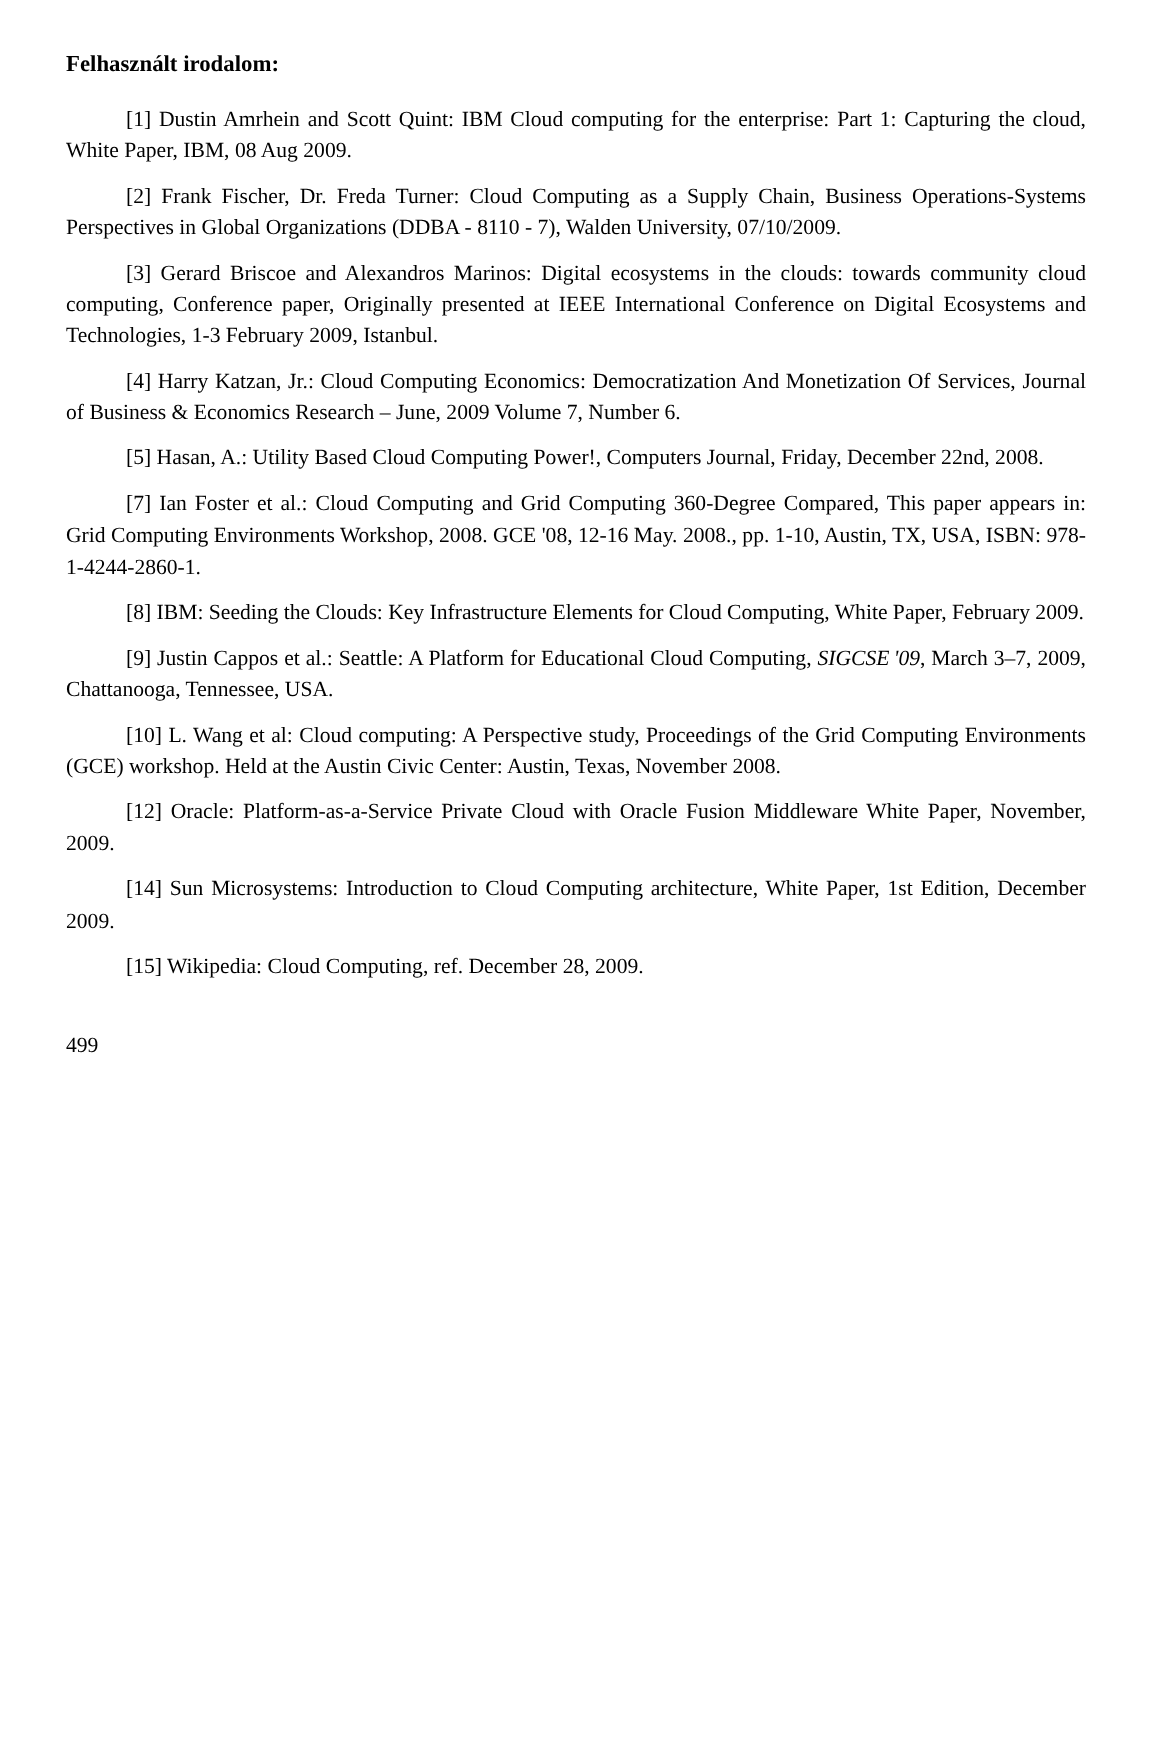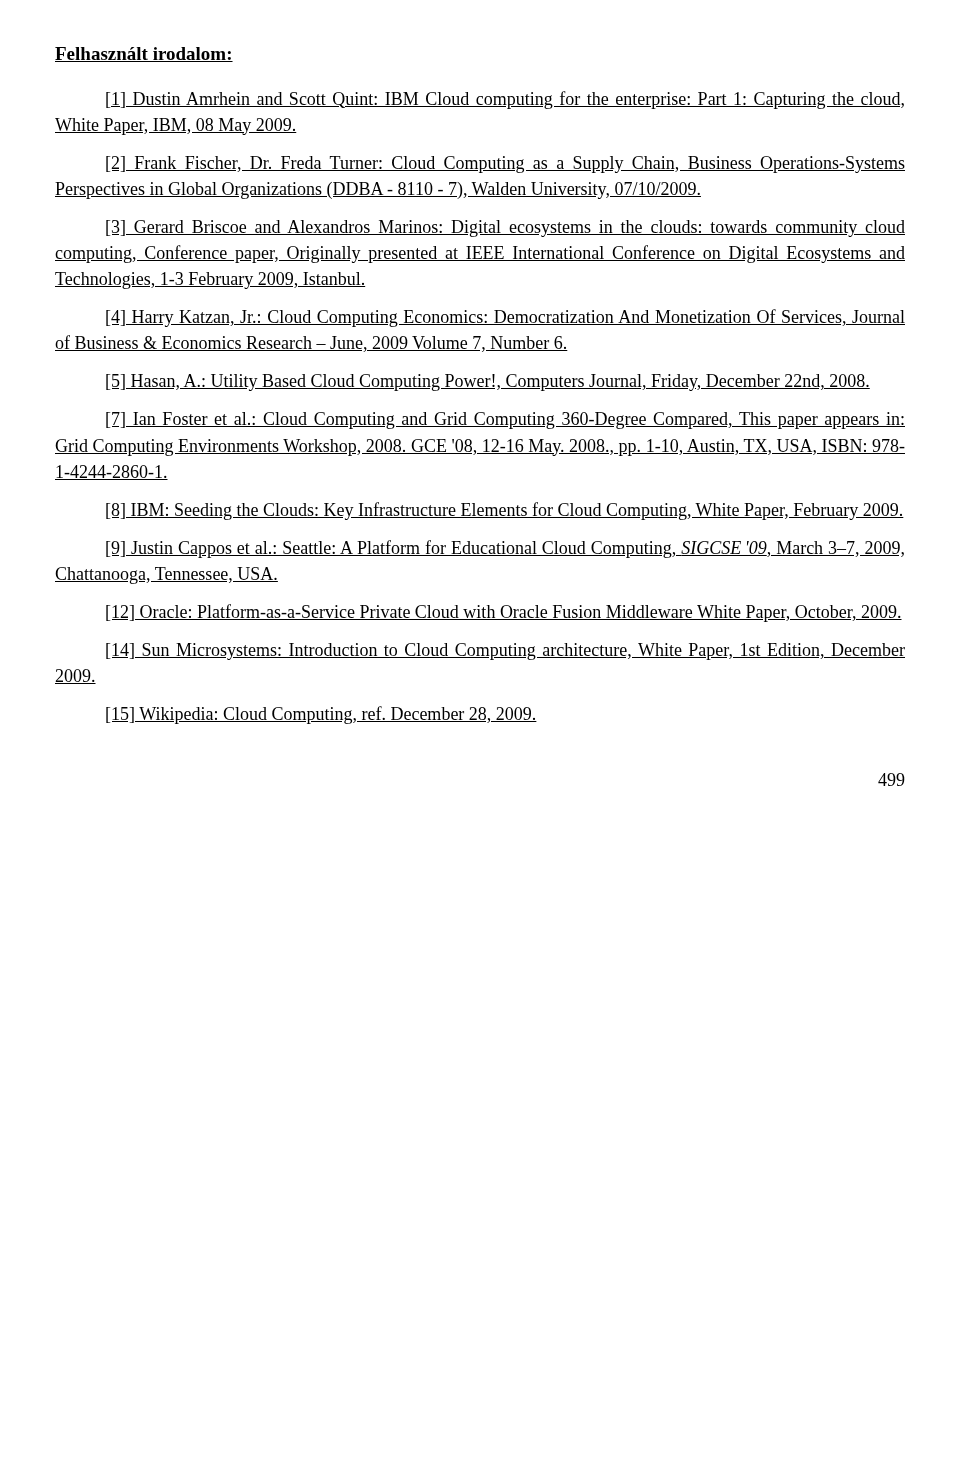--- a/index.html
+++ b/index.html
@@ -14,54 +14,53 @@
       font-size: 18px;
       line-height: 1.45;
       color: #000000;
       width: 960px;
       min-height: 1461px;
       padding: 40px 55px 60px 55px;
     }
 
     .page-content {
       width: 100%;
-      text-decoration: underline;
     }
 
     .section-heading {
       font-weight: bold;
       font-size: 19px;
       margin-bottom: 18px;
     }
 
     .reference-block {
       margin-bottom: 12px;
       text-align: justify;
     }
 
     .reference-block p {
       text-indent: 50px;
       text-align: justify;
     }
 
     .page-footer {
-      text-align: right;
+      text-align: left;
       margin-top: 40px;
       font-size: 18px;
     }
   </style>
 </head>
 <body>
 
 <div class="page-content">
 
   <div class="section-heading">Felhasznált irodalom:</div>
 
   <div class="reference-block">
-    <p>[1] Dustin Amrhein and Scott Quint: IBM Cloud computing for the enterprise: Part 1: Capturing the cloud, White Paper, IBM, 08 May 2009.</p>
+    <p>[1] Dustin Amrhein and Scott Quint: IBM Cloud computing for the enterprise: Part 1: Capturing the cloud, White Paper, IBM, 08 Aug 2009.</p>
   </div>
 
   <div class="reference-block">
     <p>[2] Frank Fischer, Dr. Freda Turner: Cloud Computing as a Supply Chain, Business Operations-Systems Perspectives in Global Organizations (DDBA - 8110 - 7), Walden University, 07/10/2009.</p>
   </div>
 
   <div class="reference-block">
     <p>[3] Gerard Briscoe and Alexandros Marinos: Digital ecosystems in the clouds: towards community cloud computing, Conference paper, Originally presented at IEEE International Conference on Digital Ecosystems and Technologies, 1-3 February 2009, Istanbul.</p>
   </div>
 
@@ -81,24 +80,27 @@
   <div class="reference-block">
     <p>[8] IBM: Seeding the Clouds: Key Infrastructure Elements for Cloud Computing, White Paper, February 2009.</p>
   </div>
 
   <div class="reference-block">
     <p>
       [9] Justin Cappos et al.: Seattle: A Platform for Educational Cloud Computing, <em>SIGCSE '09</em>, March 3–7, 2009, Chattanooga, Tennessee, USA.
     </p>
   </div>
 
+  <div class="reference-block">
+    <p>[10] L. Wang et al: Cloud computing: A Perspective study, Proceedings of the Grid Computing Environments (GCE) workshop. Held at the Austin Civic Center: Austin, Texas, November 2008.</p>
+  </div>
 
 
   <div class="reference-block">
-    <p>[12] Oracle: Platform-as-a-Service Private Cloud with Oracle Fusion Middleware White Paper, October, 2009.</p>
+    <p>[12] Oracle: Platform-as-a-Service Private Cloud with Oracle Fusion Middleware White Paper, November, 2009.</p>
   </div>
 
 
   <div class="reference-block">
     <p>[14] Sun Microsystems: Introduction to Cloud Computing architecture, White Paper, 1st Edition, December 2009.</p>
   </div>
 
   <div class="reference-block">
     <p>[15] Wikipedia: Cloud Computing, ref. December 28, 2009.</p>
   </div>

